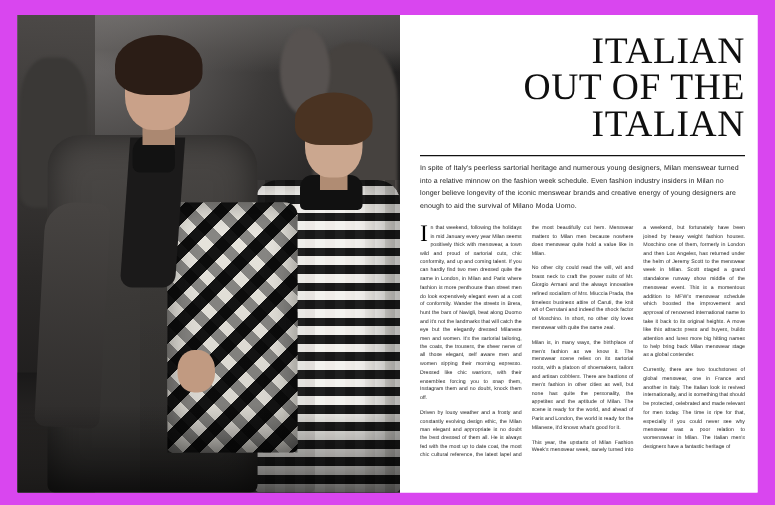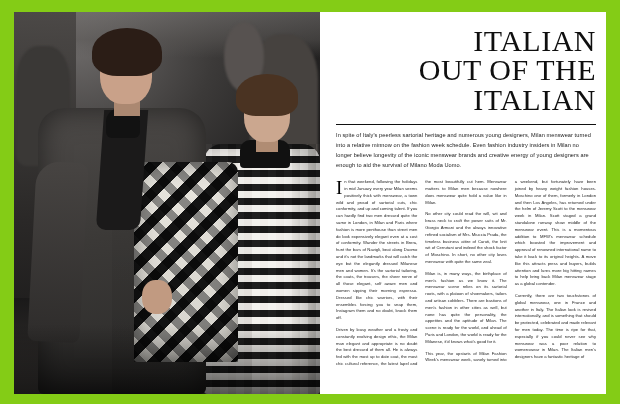--- a/index.html
+++ b/index.html
@@ -10,21 +10,21 @@
   body {
     width: 620px;
     height: 404px;
     font-family: "Liberation Sans", sans-serif;
     overflow: hidden;
   }
   .spread {
     position: relative;
     width: 620px;
     height: 404px;
-    background: #84cc16;
+    background: #d946ef;
     box-sizing: border-box;
     padding: 12px 14px 10px 14px;
   }
   .page {
     position: relative;
     width: 592px;
     height: 382px;
     display: flex;
     background: #ffffff;
   }

